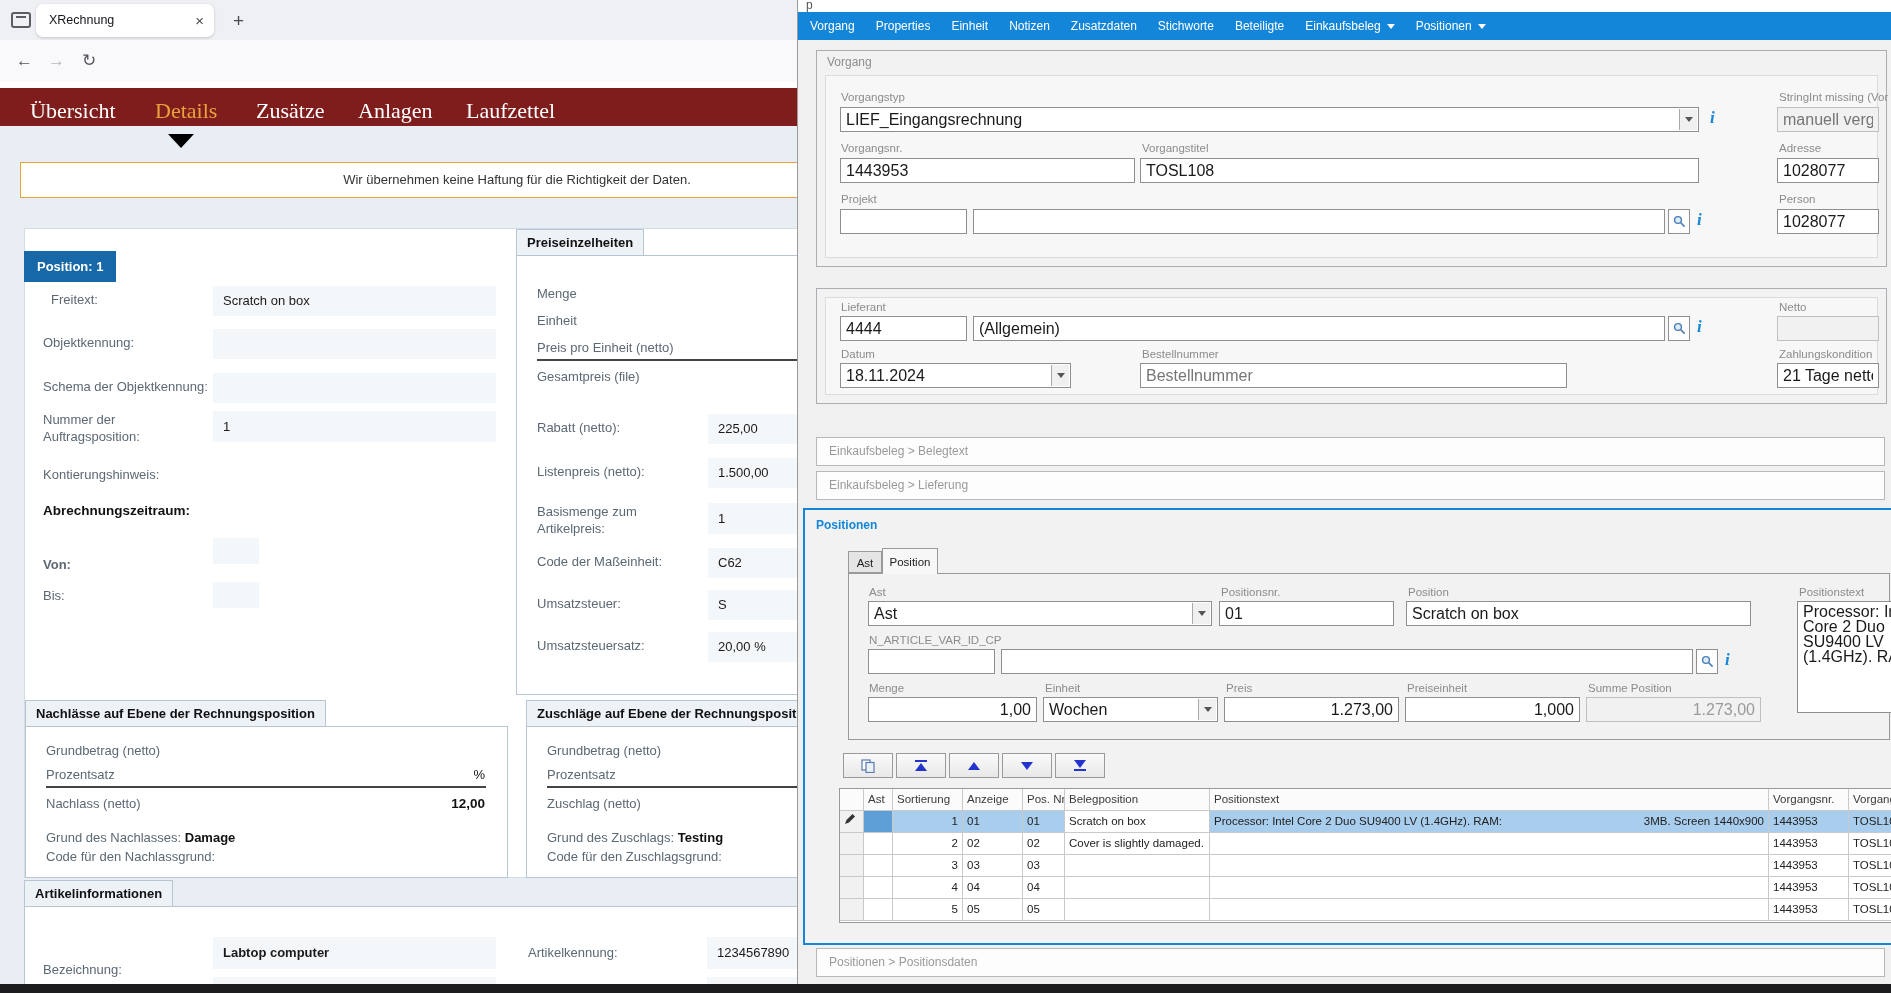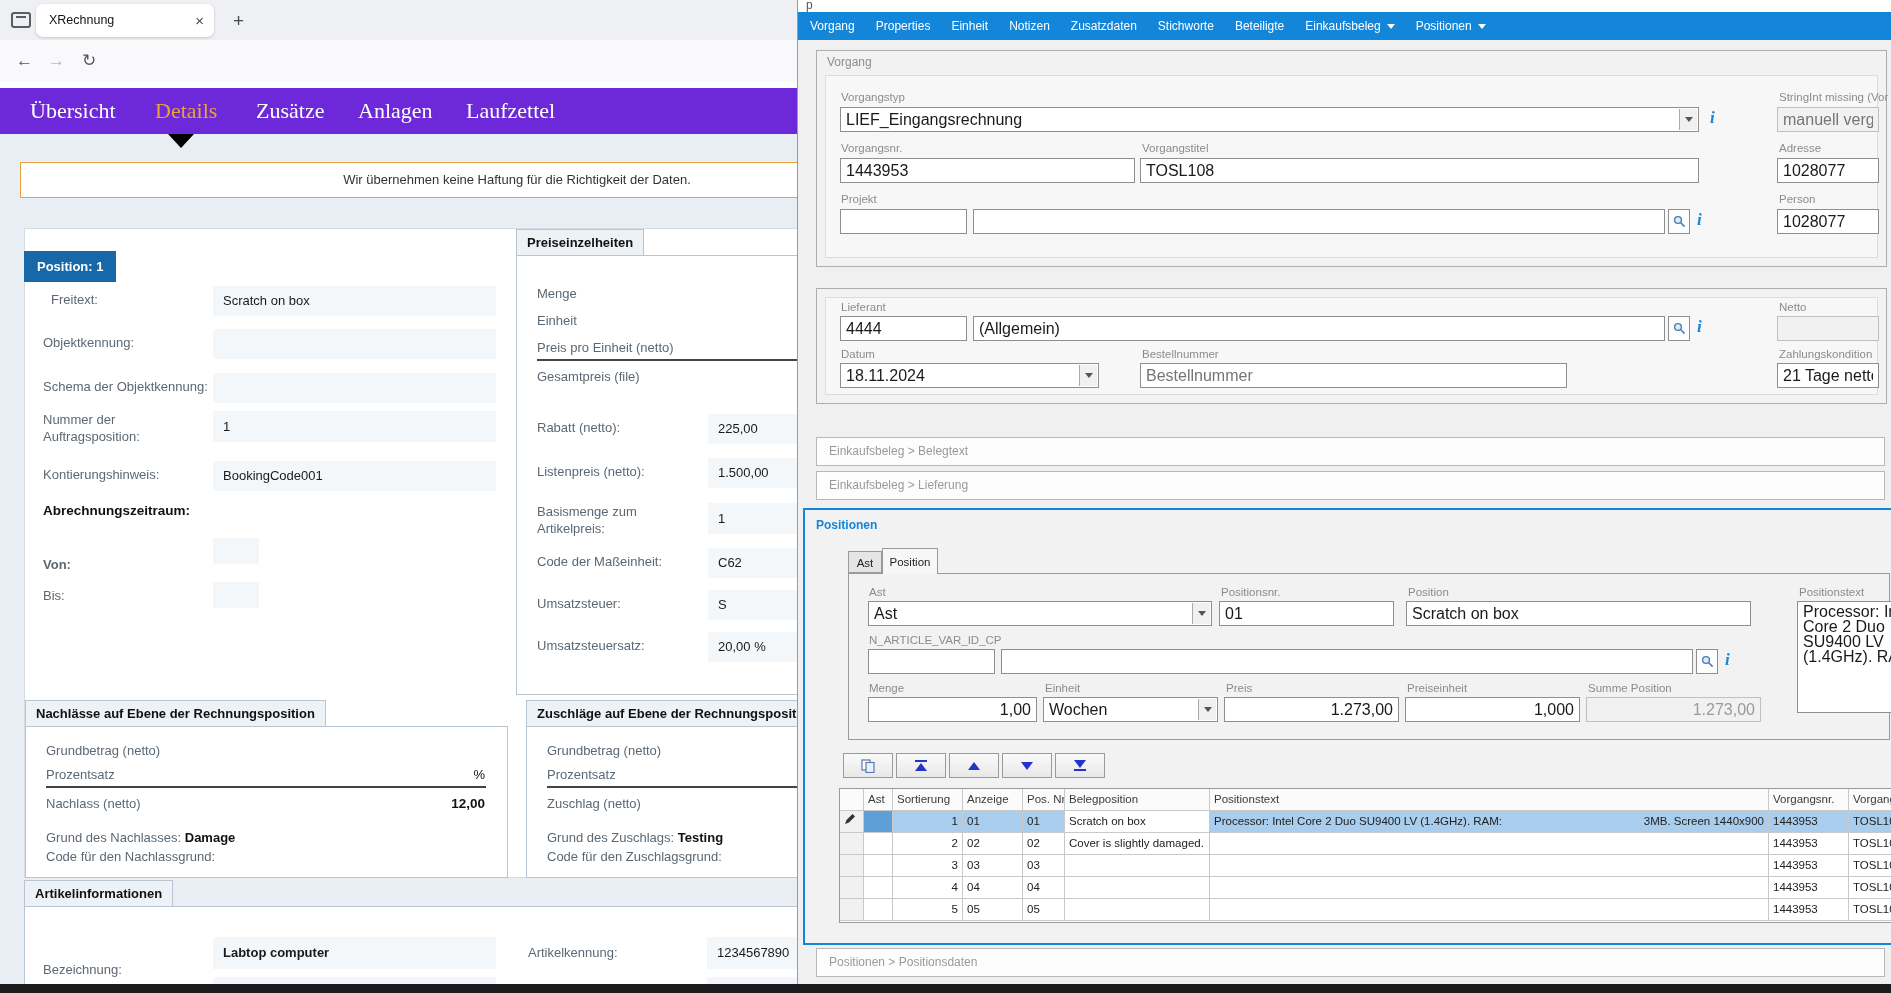--- a/index.html
+++ b/index.html
@@ -12,21 +12,21 @@
     box-shadow:0 1px 3px rgba(0,0,0,.18);font-size:12.5px;color:#15141a;}
   .toolbar{left:0;top:40px;width:1014px;height:42px;background:#f9f9fb;border-bottom:1px solid #dcdce1;}
   .navglyph{font-size:17px;color:#55555f;line-height:42px;}
   .urlbar{left:115px;top:46px;width:392px;height:30px;background:#f0f0f4;border-radius:6px;
     font-size:12.5px;color:#15141a;line-height:30px;}
   .searchbox{left:633px;top:46px;width:230px;height:30px;background:#f0f0f4;border-radius:6px;
     font-size:13px;color:#8a8a93;line-height:30px;}
   
   .page{left:0;top:82px;width:1014px;height:902px;background:#e9eef4;}
   .pagewhite{left:0;top:0;width:1014px;height:6px;background:#fff;}
-  .blacknav{left:0;top:6px;width:1014px;height:46px;background:#6d28d9;}
+  .blacknav{left:0;top:6px;width:1014px;height:38px;background:#7f1d1d;}
   .navitem{font-family:"Liberation Serif",serif;font-size:22px;color:#fff;top:10px;cursor:pointer;}
   .navitem.active{color:#e8a33c;}
   .navtri{top:52px;width:0;height:0;border-left:13px solid transparent;border-right:13px solid transparent;border-top:14px solid #000;}
   .warn{left:20px;top:80px;width:992px;height:34px;background:#fff;border:1px solid #e8a33c;
     font-size:13px;color:#333;text-align:center;line-height:34px;}
   .card{background:#fff;border:1px solid #d3dde5;}
   .chip{background:#1768a8;color:#fff;font-weight:bold;font-size:13px;line-height:31px;padding:0 13px;margin-top:12px;}
   .plabel{font-size:13px;color:#5c6873;}
   .pval{background:#f3f7fa;font-size:13px;color:#1a1a1a;line-height:30px;padding:0 10px;}
   .stab{background:#edf2f7;border:1px solid #b9c6d2;border-bottom:none;font-size:13px;font-weight:bold;
@@ -126,21 +126,20 @@
         <div class="abs pval" style="left:188px;top:57px;width:263px;height:30px;">Scratch on box</div>
         <span class="abs plabel" style="left:18px;top:106px;">Objektkennung:</span>
         <div class="abs pval" style="left:188px;top:100px;width:263px;height:30px;"></div>
         <span class="abs plabel" style="left:18px;top:150px;">Schema der Objektkennung:</span>
         <div class="abs pval" style="left:188px;top:144px;width:263px;height:30px;"></div>
         <span class="abs plabel" style="left:18px;top:182px;line-height:17px;">
           <span>Nummer der</span><br><span>Auftragsposition:</span>
         </span>
         <div class="abs pval" style="left:188px;top:182px;width:263px;height:31px;line-height:31px;">1</div>
         <span class="abs plabel" style="left:18px;top:238px;">Kontierungshinweis:</span>
-        <div class="abs pval" style="left:188px;top:232px;width:263px;height:30px;">BookingCode001</div>
         <span class="abs" style="left:18px;top:274px;font-size:13.5px;font-weight:bold;color:#111;">Abrechnungszeitraum:</span>
         <span class="abs plabel" style="left:18px;top:328px;font-weight:bold;">Von:</span>
         <div class="abs pval" style="left:188px;top:309px;width:26px;height:26px;"></div>
         <span class="abs plabel" style="left:18px;top:359px;">Bis:</span>
         <div class="abs pval" style="left:188px;top:353px;width:26px;height:26px;"></div>
 
         <div class="abs stab" style="left:491px;top:0;">Preiseinzelheiten</div>
         <div class="abs spanel" style="left:491px;top:26px;width:520px;height:438px;border-right:none;">
           <span class="abs plabel" style="left:20px;top:30px;">Menge</span>
           <span class="abs plabel" style="left:20px;top:57px;">Einheit</span>
@@ -266,21 +265,21 @@
       <div class="abs lookup" style="left:851px;top:27px;">
         <svg width="13" height="13" viewBox="0 0 13 13">
             <circle cx="5" cy="5" r="3.4" fill="#dcebf7" stroke="#4a7db5" stroke-width="1.4"></circle>
             <line x1="7.8" y1="7.8" x2="11.6" y2="11.6" stroke="#4a7db5" stroke-width="1.6"></line>
           </svg>
       </div>
       <span class="abs info" style="left:880px;top:28px;">i</span>
       <span class="abs lbl" style="left:962px;top:12px;">Netto</span>
       <input class="abs inp dis" style="left: 960px; top: 27px; width: 102px;">
       <span class="abs lbl" style="left:24px;top:59px;">Datum</span>
-      <div class="abs inp" style="left:23px;top:74px;width:259px;">
+      <div class="abs inp" style="left:23px;top:74px;width:231px;">
         <span>18.11.2024</span>
         <span class="cbtn">
             <span class="ctri"></span>
           </span>
       </div>
       <span class="abs lbl" style="left:325px;top:59px;">Bestellnummer</span>
       <input class="abs inp" style="left: 323px; top: 74px; width: 427px;" placeholder="Bestellnummer">
       <span class="abs lbl" style="left:962px;top:59px;">Zahlungskondition</span>
       <input class="abs inp" style="left: 960px; top: 74px; width: 102px;" value="21 Tage netto">
     </div>

